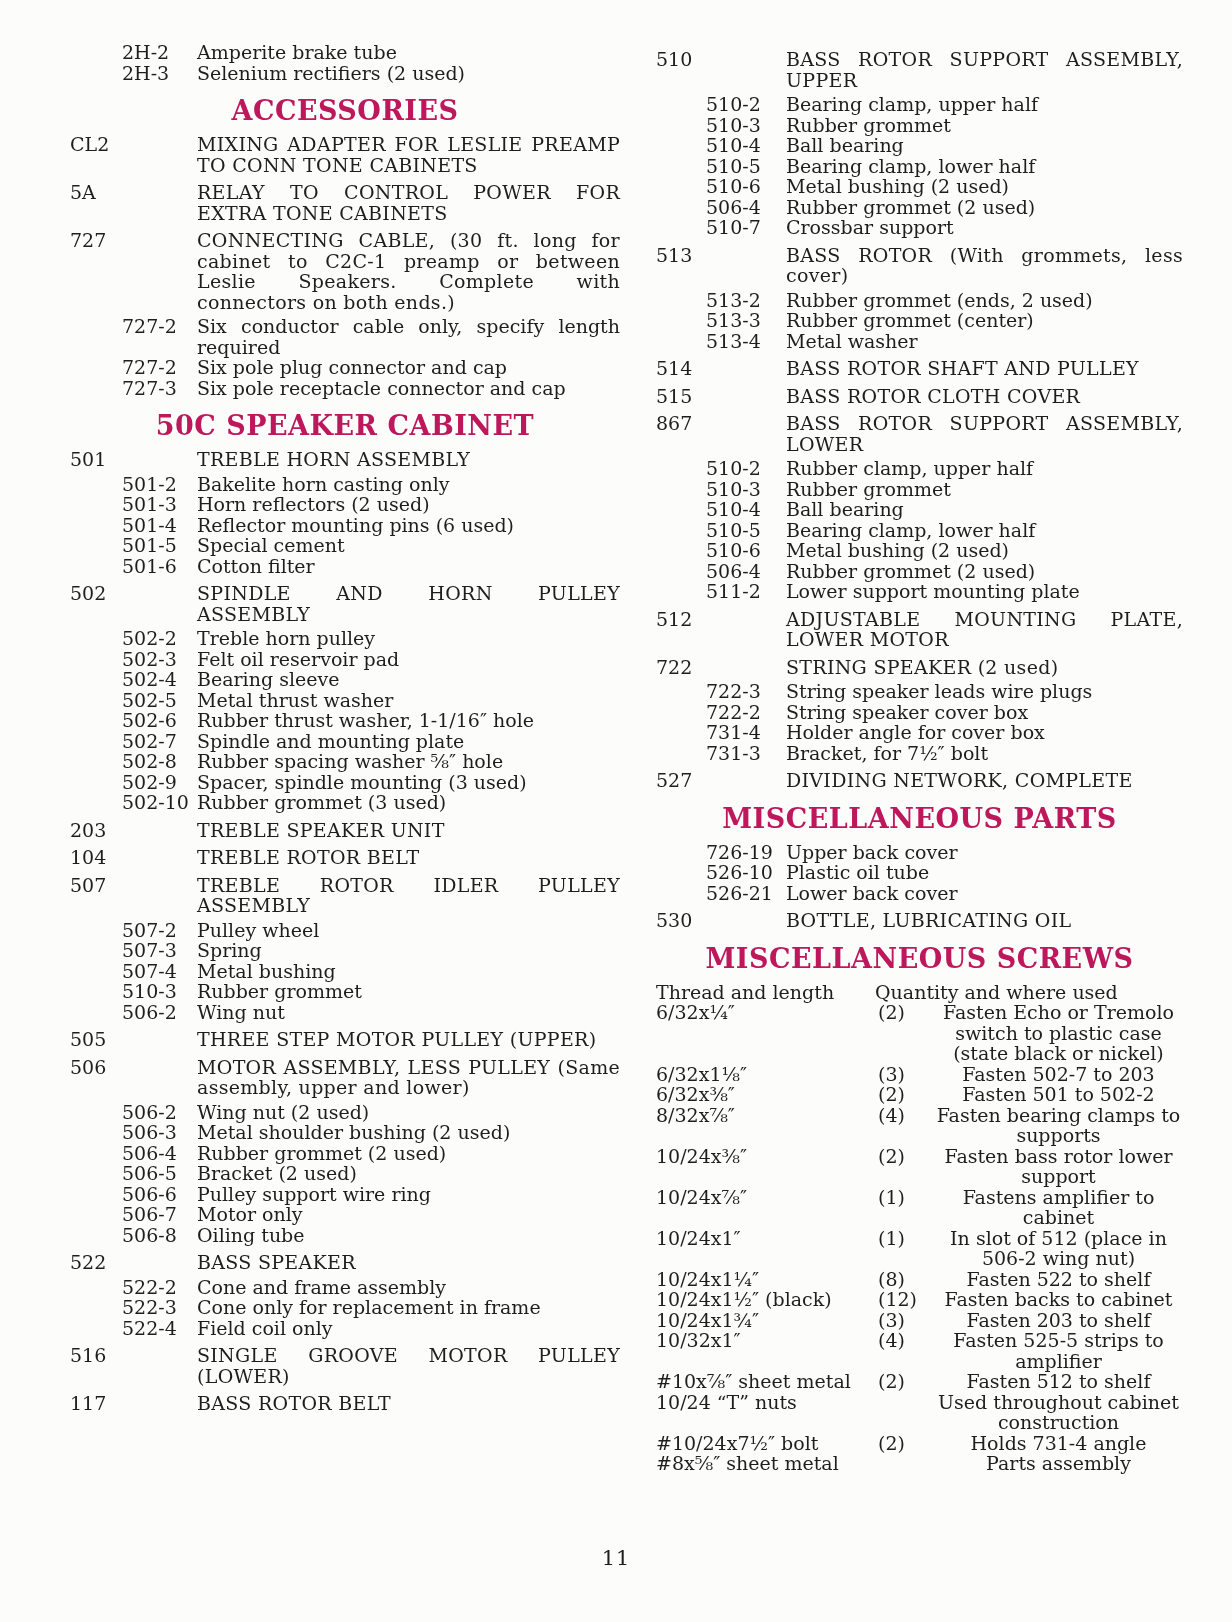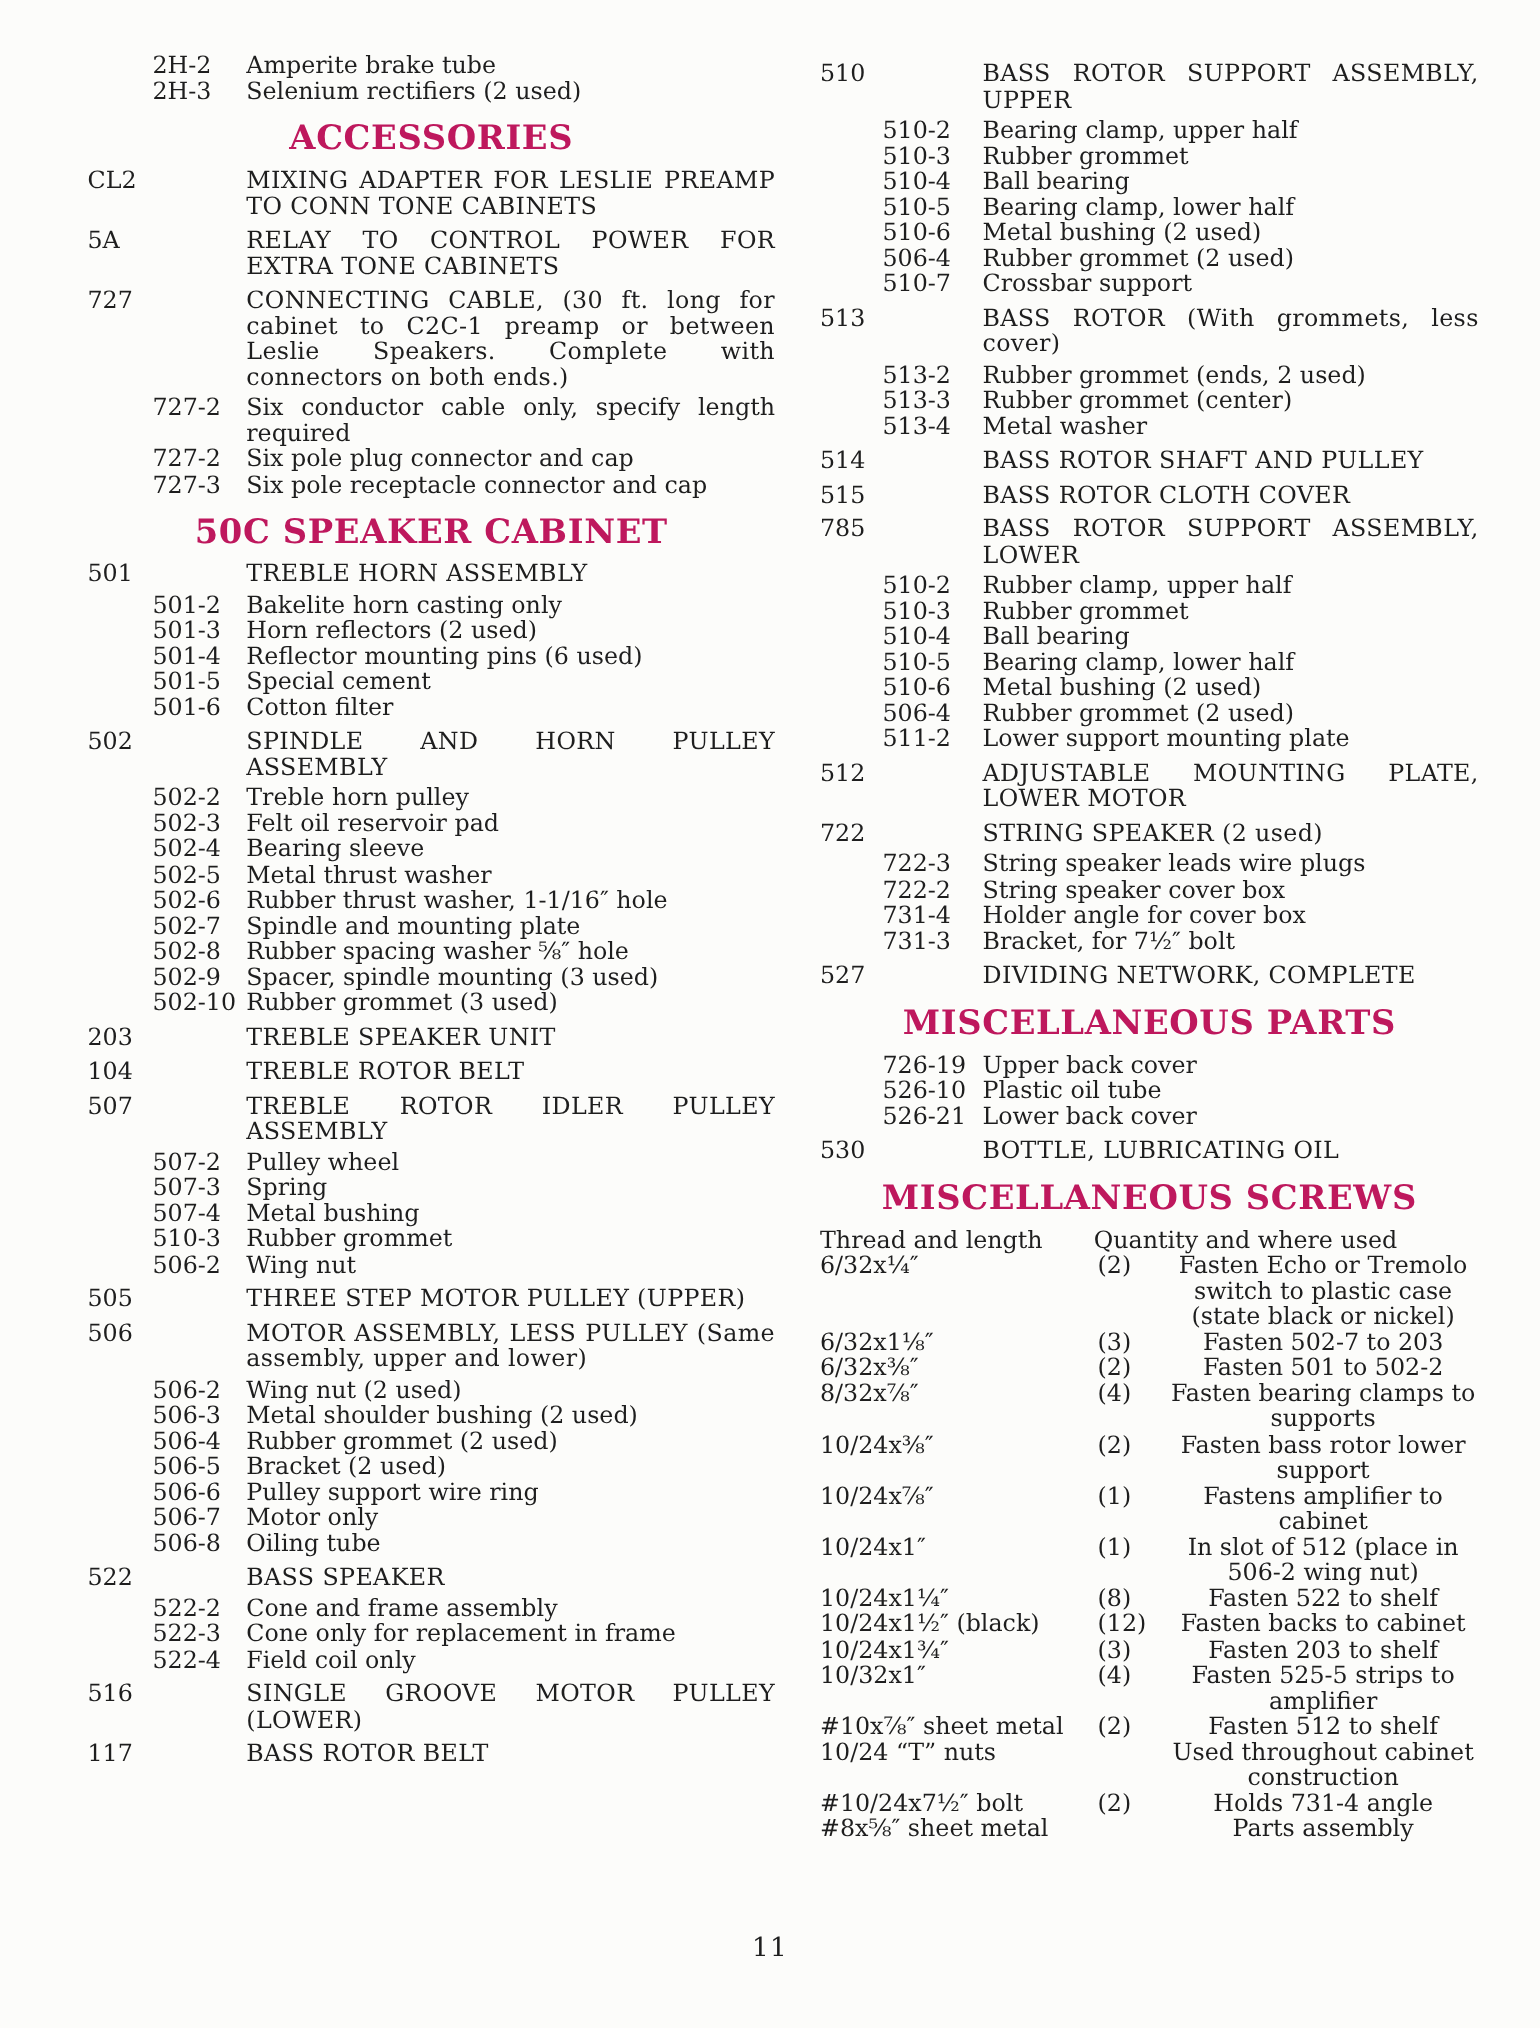--- a/index.html
+++ b/index.html
@@ -290,21 +290,21 @@
         </div>
         <div class="row major">
           <div class="num">514</div>
           <div class="desc">BASS ROTOR SHAFT AND PULLEY</div>
         </div>
         <div class="row major">
           <div class="num">515</div>
           <div class="desc">BASS ROTOR CLOTH COVER</div>
         </div>
         <div class="row major">
-          <div class="num">785</div>
+          <div class="num">867</div>
           <div class="desc">BASS ROTOR SUPPORT ASSEMBLY, LOWER</div>
         </div>
         <div class="row sub">
           <div class="num">510-2</div>
           <div class="desc">Rubber clamp, upper half</div>
         </div>
         <div class="row sub">
           <div class="num">510-3</div>
           <div class="desc">Rubber grommet</div>
         </div>

